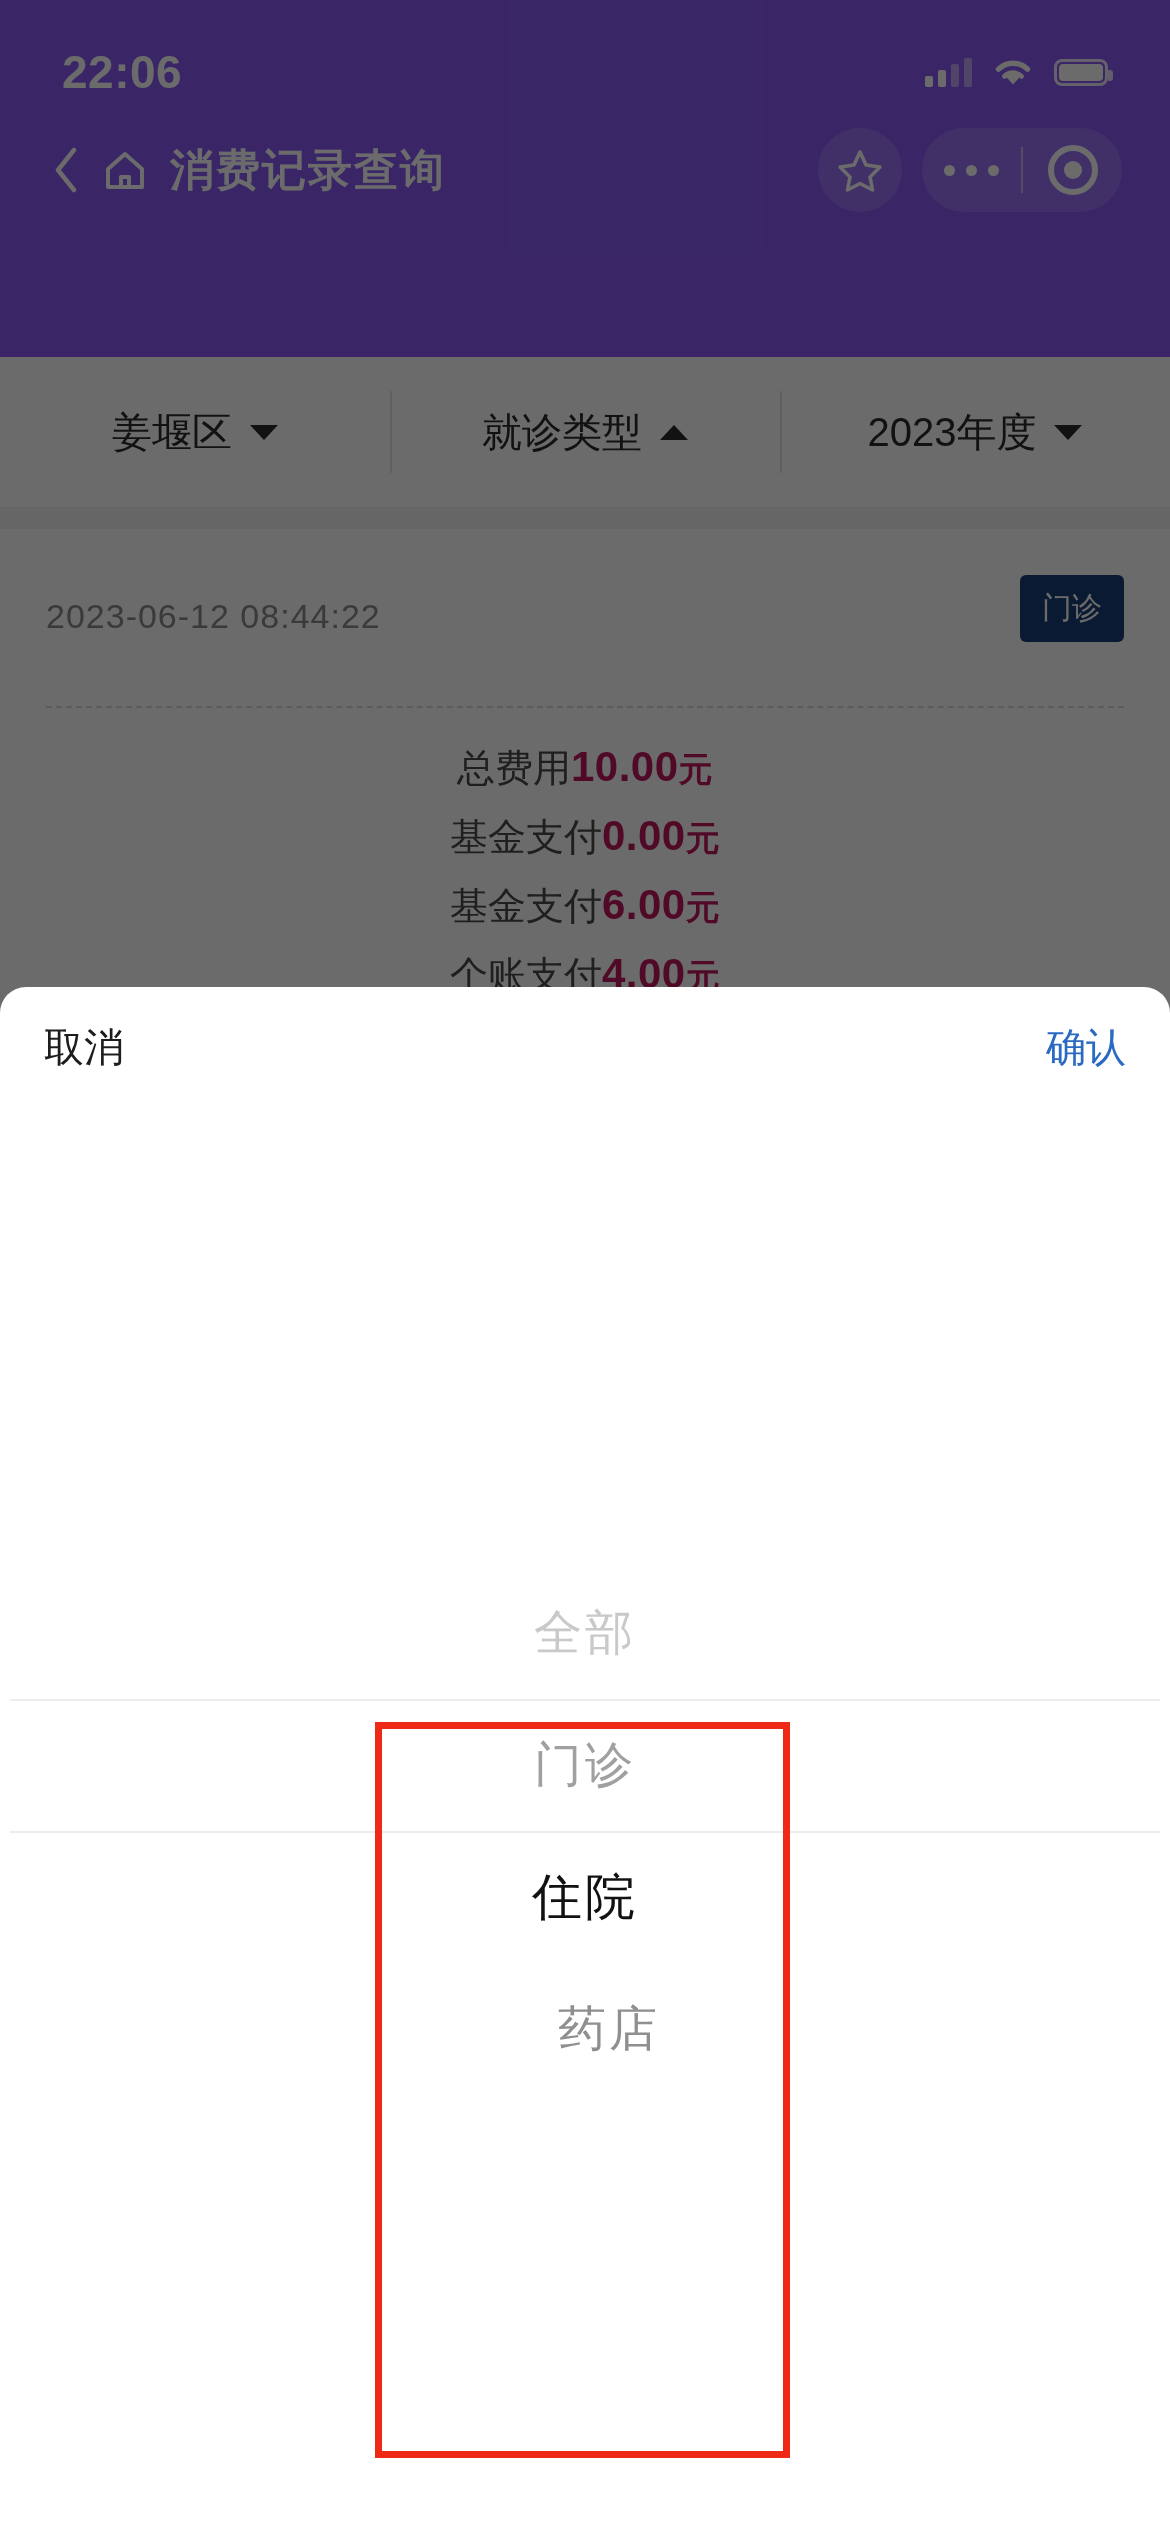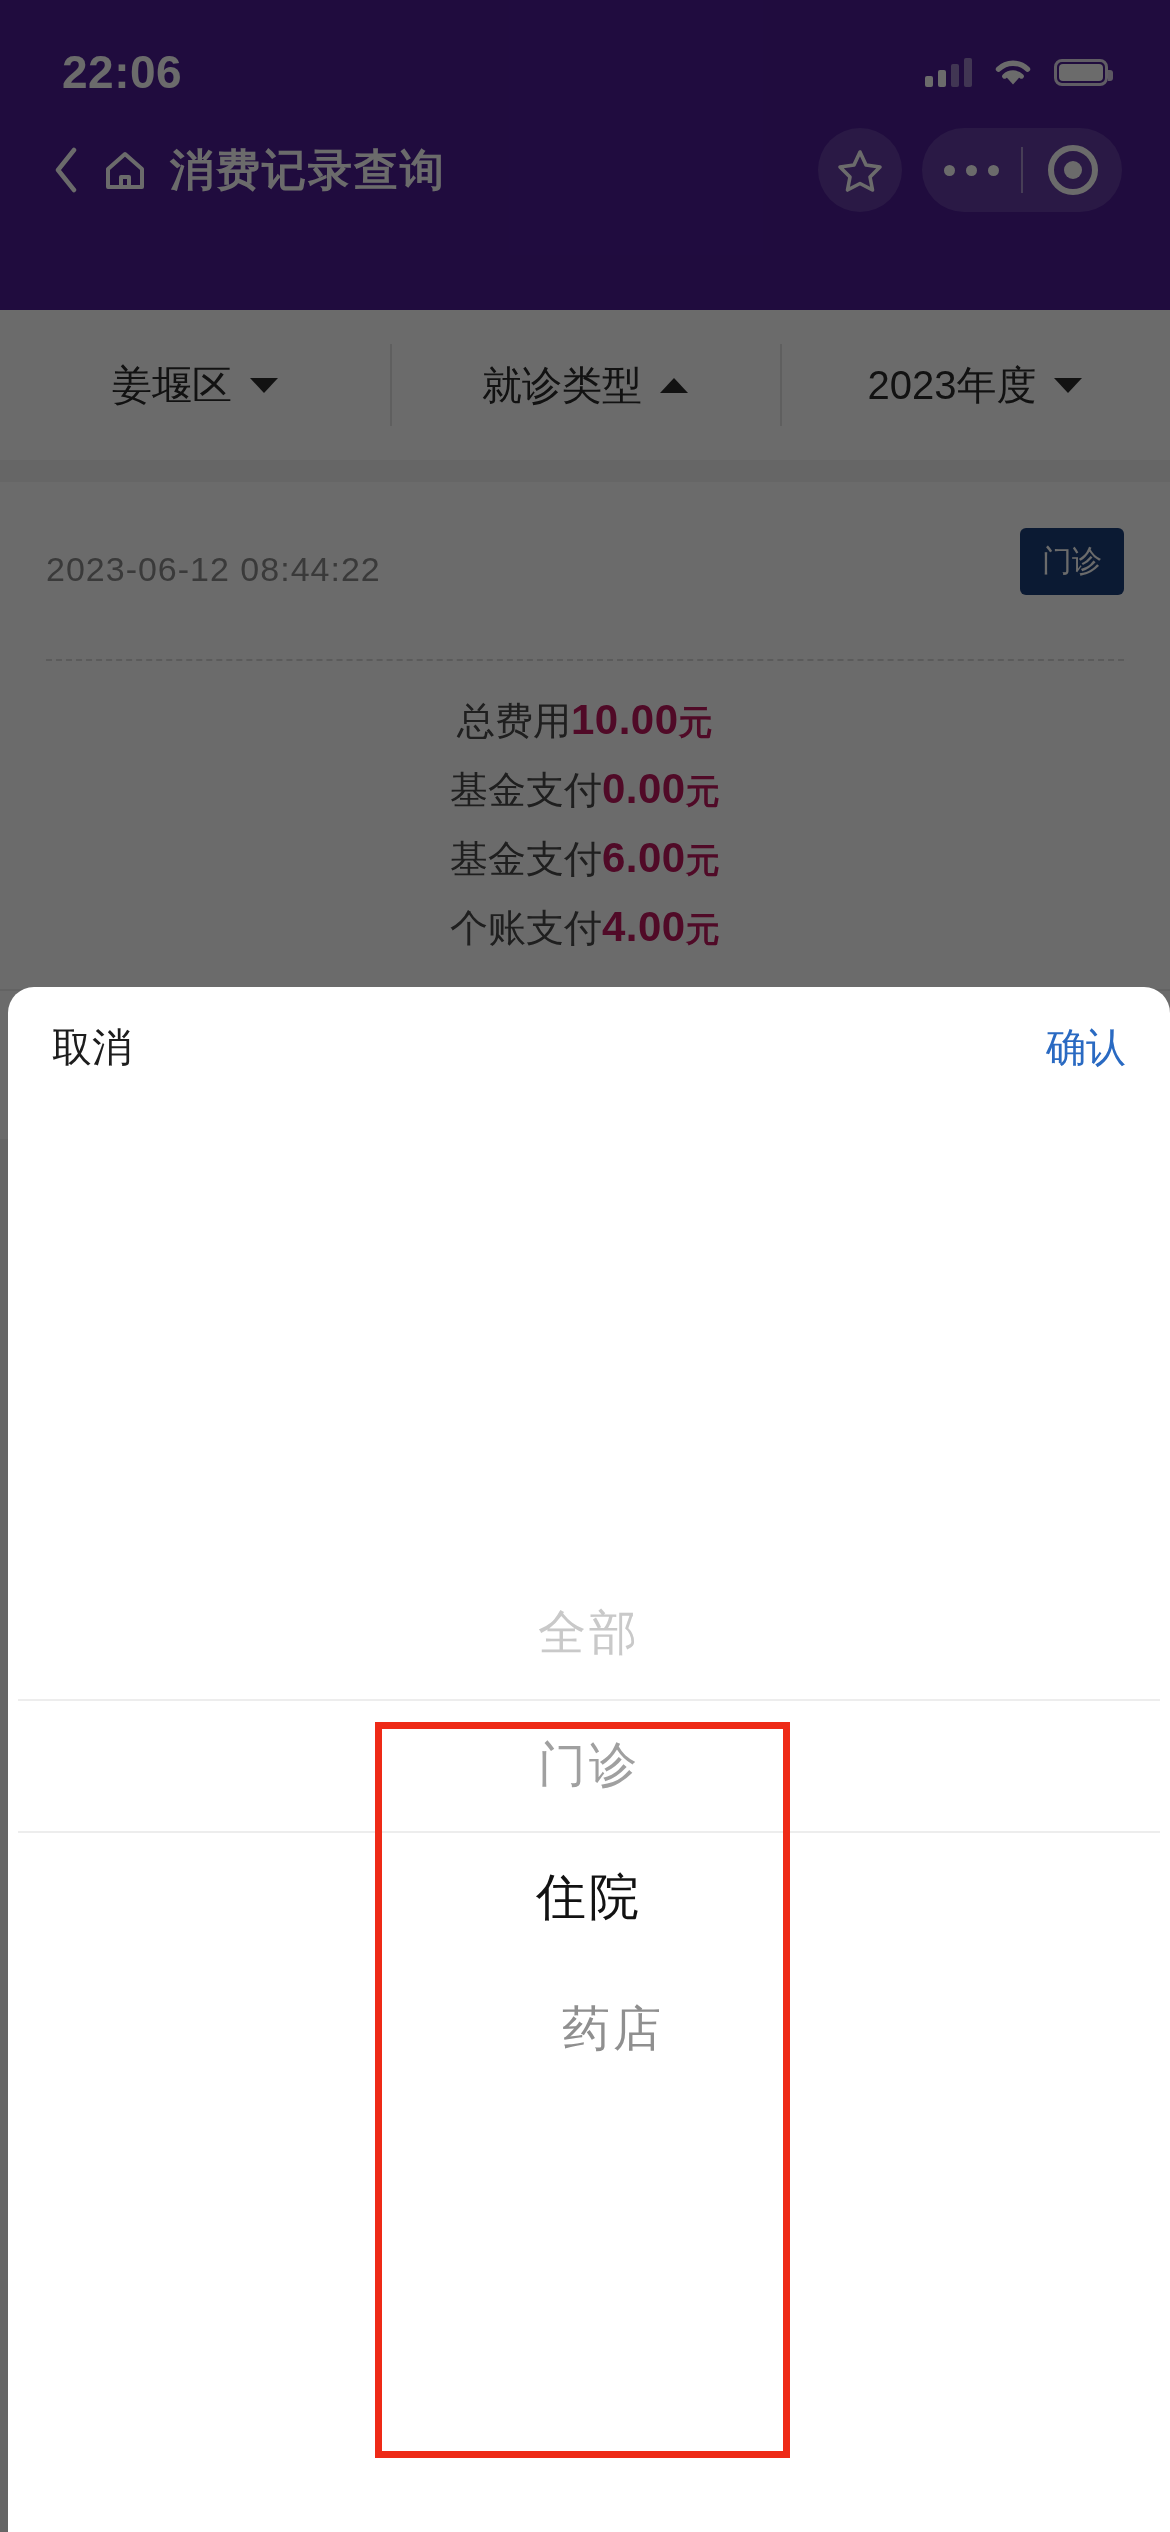--- a/index.html
+++ b/index.html
@@ -8,21 +8,21 @@
     font-family:"Liberation Sans","DejaVu Sans",sans-serif;
     background:#5e5f61;
     overflow:hidden;
     position:relative;
   }
 
   
   #page { position:absolute; inset:0; background:#f2f2f2; }
 
   
-  .topbar { background:#4c1d95; height:310px; position:relative; }
+  .topbar { background:#8b5cf6; height:357px; position:relative; }
   .statusbar {
     height:110px; display:flex; align-items:center;
     justify-content:space-between; padding:34px 62px 0 62px;
   }
   .clock { color:#fff; font-size:46px; font-weight:700; letter-spacing:0.5px; }
   .sysicons { display:flex; align-items:center; gap:20px; }
   .sig { display:flex; align-items:flex-end; gap:5px; height:30px; }
   .sig i { display:block; width:8px; background:#fff; border-radius:2px; }
   .sig i:nth-child(1){ height:11px; }
   .sig i:nth-child(2){ height:17px; }
@@ -132,21 +132,21 @@
     content:""; position:absolute; left:0; top:38px; bottom:38px;
     width:2px; background:#dcdcdc;
   }
   .list-end { text-align:center; font-size:36px; color:#a3a3a3; padding:88px 0; }
 
   
   #overlay { position:absolute; inset:0; background:rgba(0,0,0,.58); }
 
   
   #sheet {
-    position:absolute; left:8px; right:0; bottom:0; height:1545px;
+    position:absolute; left:0; right:0; bottom:0; height:1545px;
     background:#fff; border-radius:26px 26px 0 0;
   }
   .sheet-head {
     height:120px; display:flex; align-items:center;
     justify-content:space-between; padding:0 44px;
   }
   .sheet-cancel { font-size:40px; color:#1d1d1d; }
   .sheet-confirm { font-size:40px; color:#2a6ac2; }
 
   .picker { position:relative; height:1425px; overflow:hidden; }

